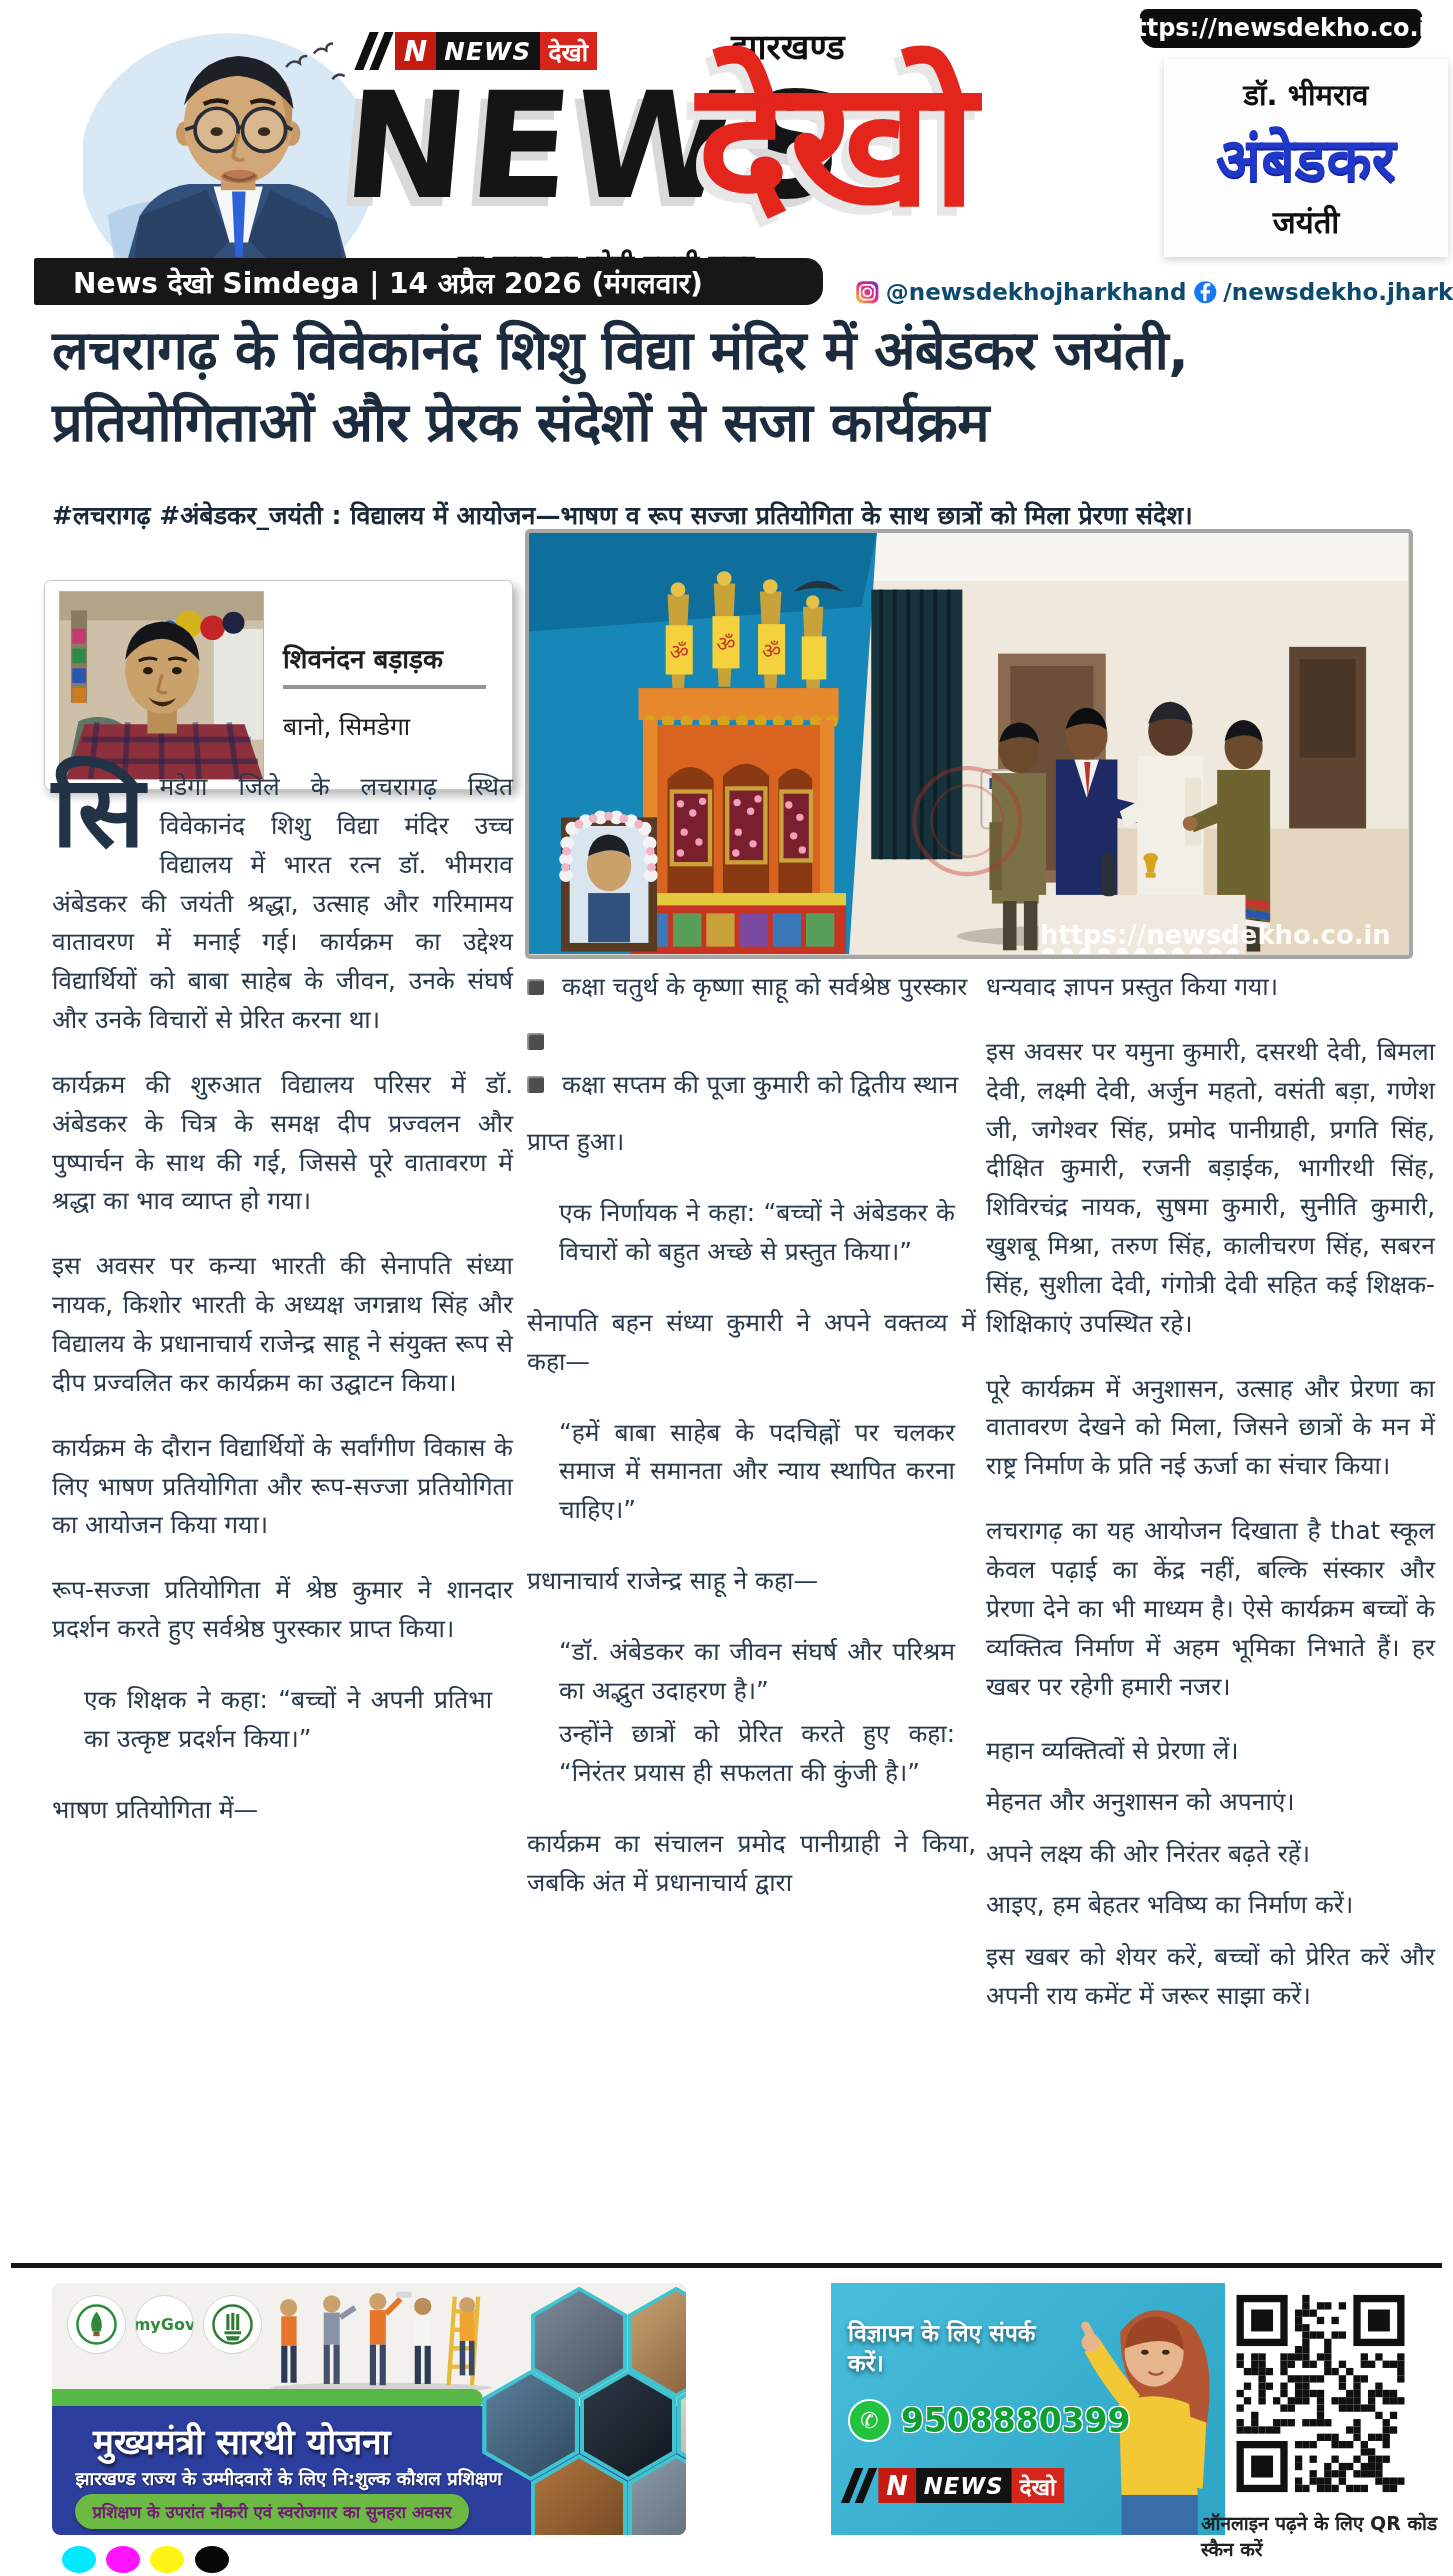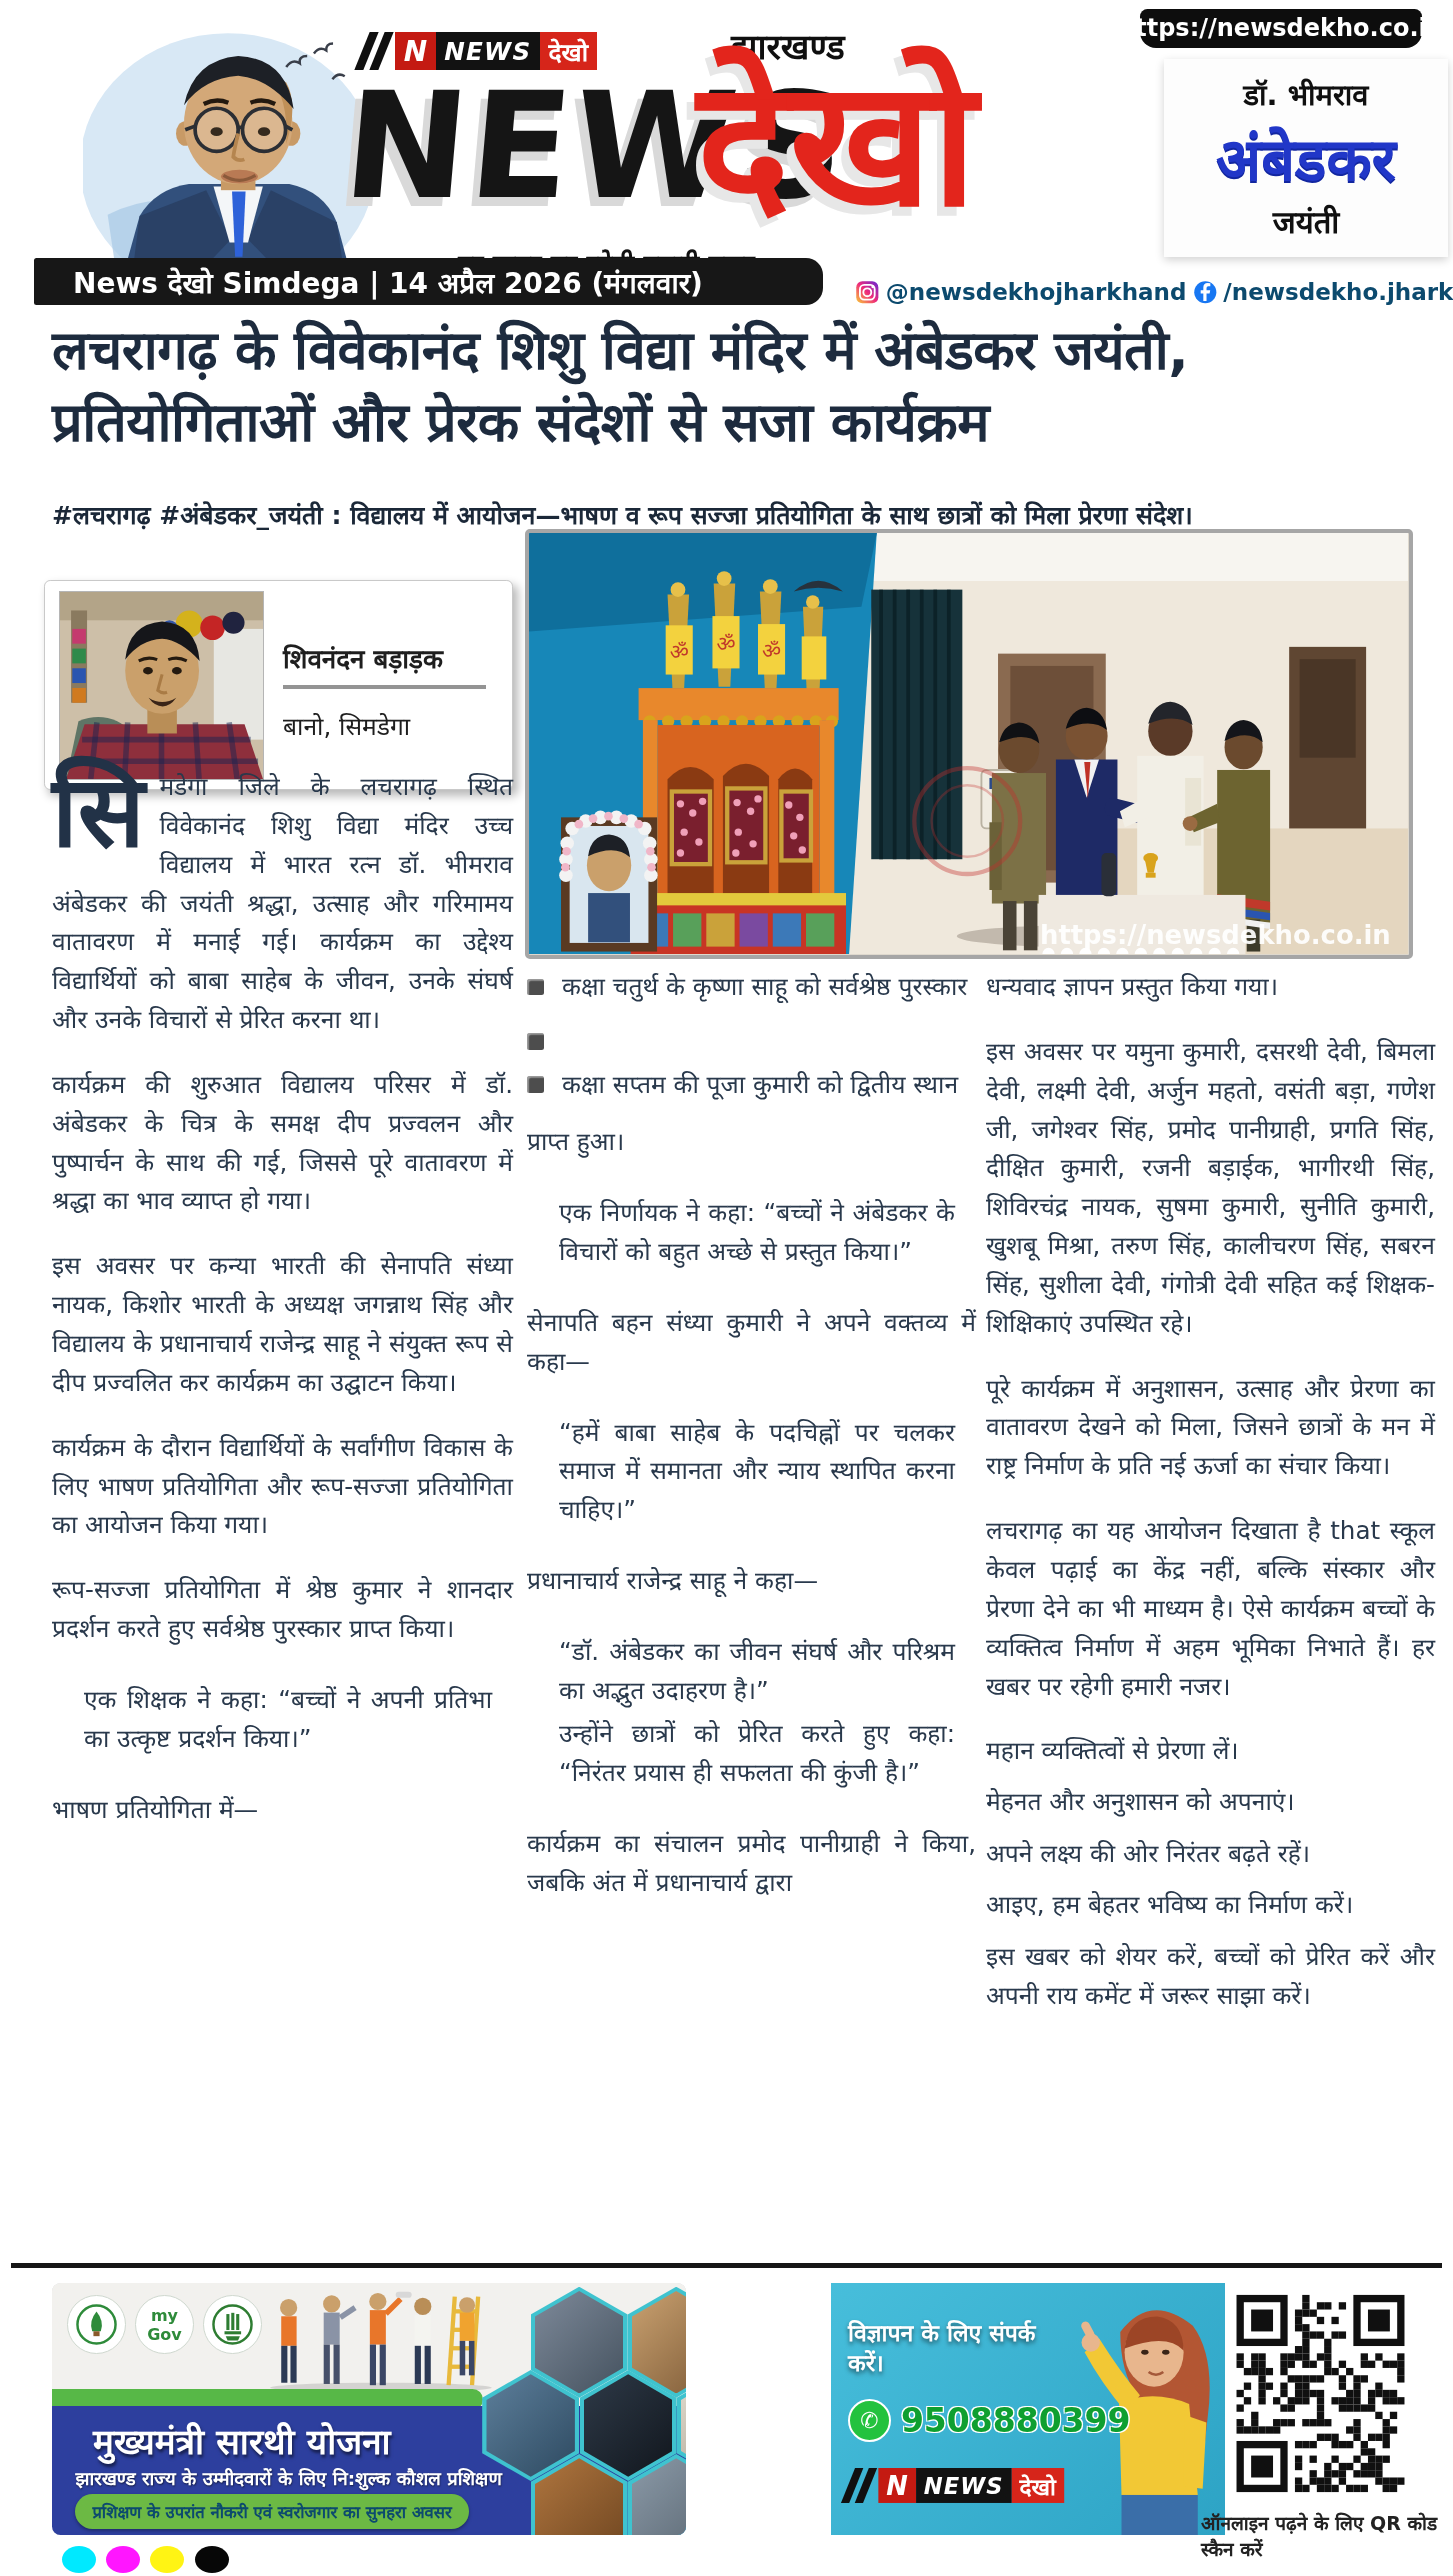--- a/index.html
+++ b/index.html
@@ -74,25 +74,25 @@
           overflow:hidden;background:#f1f1ef;box-shadow:0 0 0 1.2px #e0e0e0 inset;}
   .sarthi .graytop{position:absolute;left:0;top:0;width:100%;height:120px;background:#f2f1ee;}
   .sarthi .greenbar{position:absolute;left:0;top:106px;width:431px;height:21px;background:#57b847;
                     border-radius:0 24.6px 24.6px 0;}
   .sarthi .blue{position:absolute;left:0;top:123px;width:100%;height:129px;background:#2d3f9e;}
   .sarthi .title{position:absolute;left:41px;top:134px;font-size:35px;font-weight:800;color:#fff;
                  text-shadow:1.2px 2.5px 3.1px rgba(0,0,0,.55);}
   .sarthi .sub{position:absolute;left:23.4px;top:182px;font-size:18.5px;font-weight:700;color:#fff;
                text-shadow:0.6px 1.2px 1.8px rgba(0,0,0,.6);}
   .sarthi .pill{position:absolute;left:23.4px;top:211px;background:#6cb944;border-radius:24.6px;
-                padding:6.2px 17px;font-size:16.6px;font-weight:800;color:#0c4a6e;
+                padding:6.2px 17px;font-size:16.6px;font-weight:800;color:#701a75;
                 box-shadow:0 1.8px 3.7px rgba(0,0,0,.35);}
   .logorow{position:absolute;left:15.4px;top:12.3px;display:flex;gap:8.6px;}
   .lgc{width:57px;height:57px;border-radius:50%;background:#fff;border:1.8px solid #cfd8cf;display:flex;
-       align-items:center;justify-content:center;flex-direction:column;overflow:hidden;}
+       align-items:center;justify-content:center;overflow:hidden;}
   .lgc.mygov{font-weight:900;font-size:16px;color:#ef7f1a;}
   .lgc.mygov span{color:#2e8b3a;}
   .hexwrap{position:absolute;right:-3.7px;top:0;width:213px;height:252px;overflow:hidden;}
   .hex{position:absolute;width:97px;height:111px;
        clip-path:polygon(50% 0,100% 25%,100% 75%,50% 100%,0 75%,0 25%);background:#3fc3cf;}
   .hex::before{content:"";position:absolute;inset:4.3px;
        clip-path:polygon(50% 0,100% 25%,100% 75%,50% 100%,0 75%,0 25%);background:var(--g);}
 
   .cyanad{position:absolute;left:831px;top:2283px;width:394px;height:252px;overflow:hidden;
           background:linear-gradient(135deg,#47bedb,#2da3c5);}

